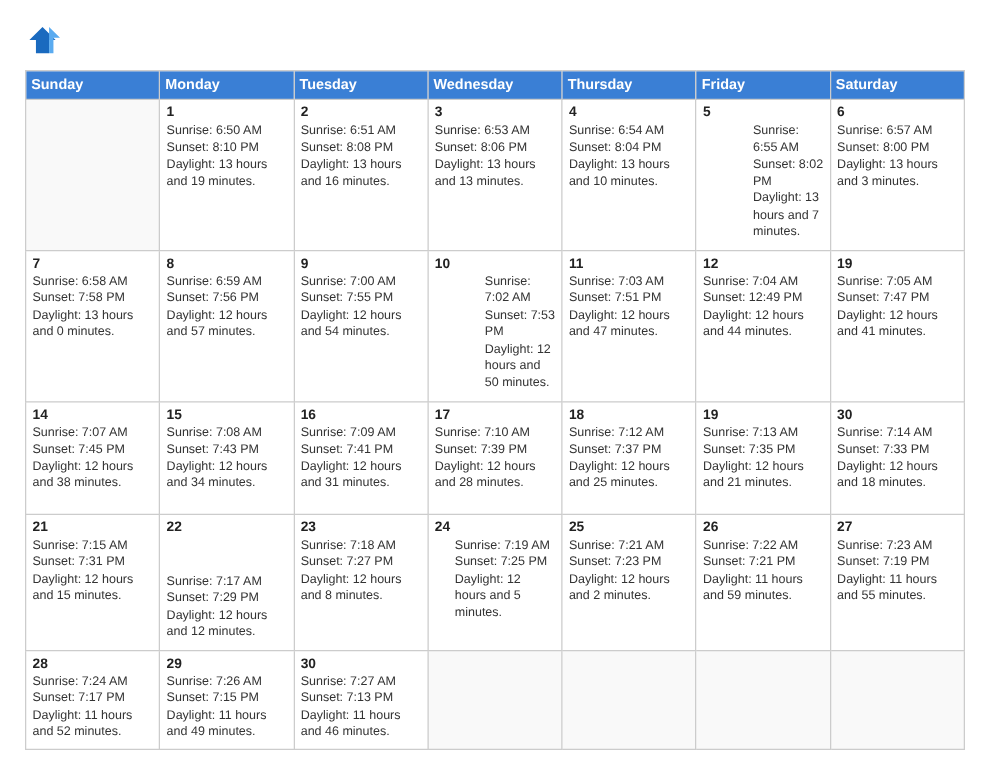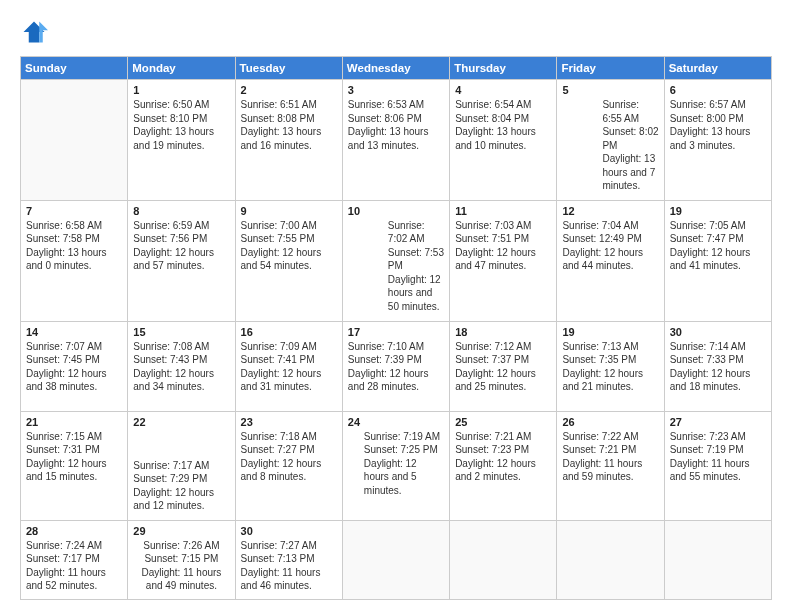--- a/index.html
+++ b/index.html
@@ -306,21 +306,21 @@
         </tr>
         <tr class="last-row">
           <td>
             <span class="day-num">28</span>
             <div class="day-info" style="white-space: pre-line;">Sunrise: 7:24 AM
 Sunset: 7:17 PM
 Daylight: 11 hours and 52 minutes.</div>
           </td>
           <td>
             <span class="day-num">29</span>
-            <div class="day-info" style="white-space: pre-line; text-align: center;">Sunrise: 7:26 AM
+            <div class="day-info" style="white-space: pre-line;">Sunrise: 7:26 AM
 Sunset: 7:15 PM
 Daylight: 11 hours and 49 minutes.</div>
           </td>
           <td>
             <span class="day-num">30</span>
             <div class="day-info" style="white-space: pre-line;">Sunrise: 7:27 AM
 Sunset: 7:13 PM
 Daylight: 11 hours and 46 minutes.</div>
           </td>
           <td class="empty"></td>

